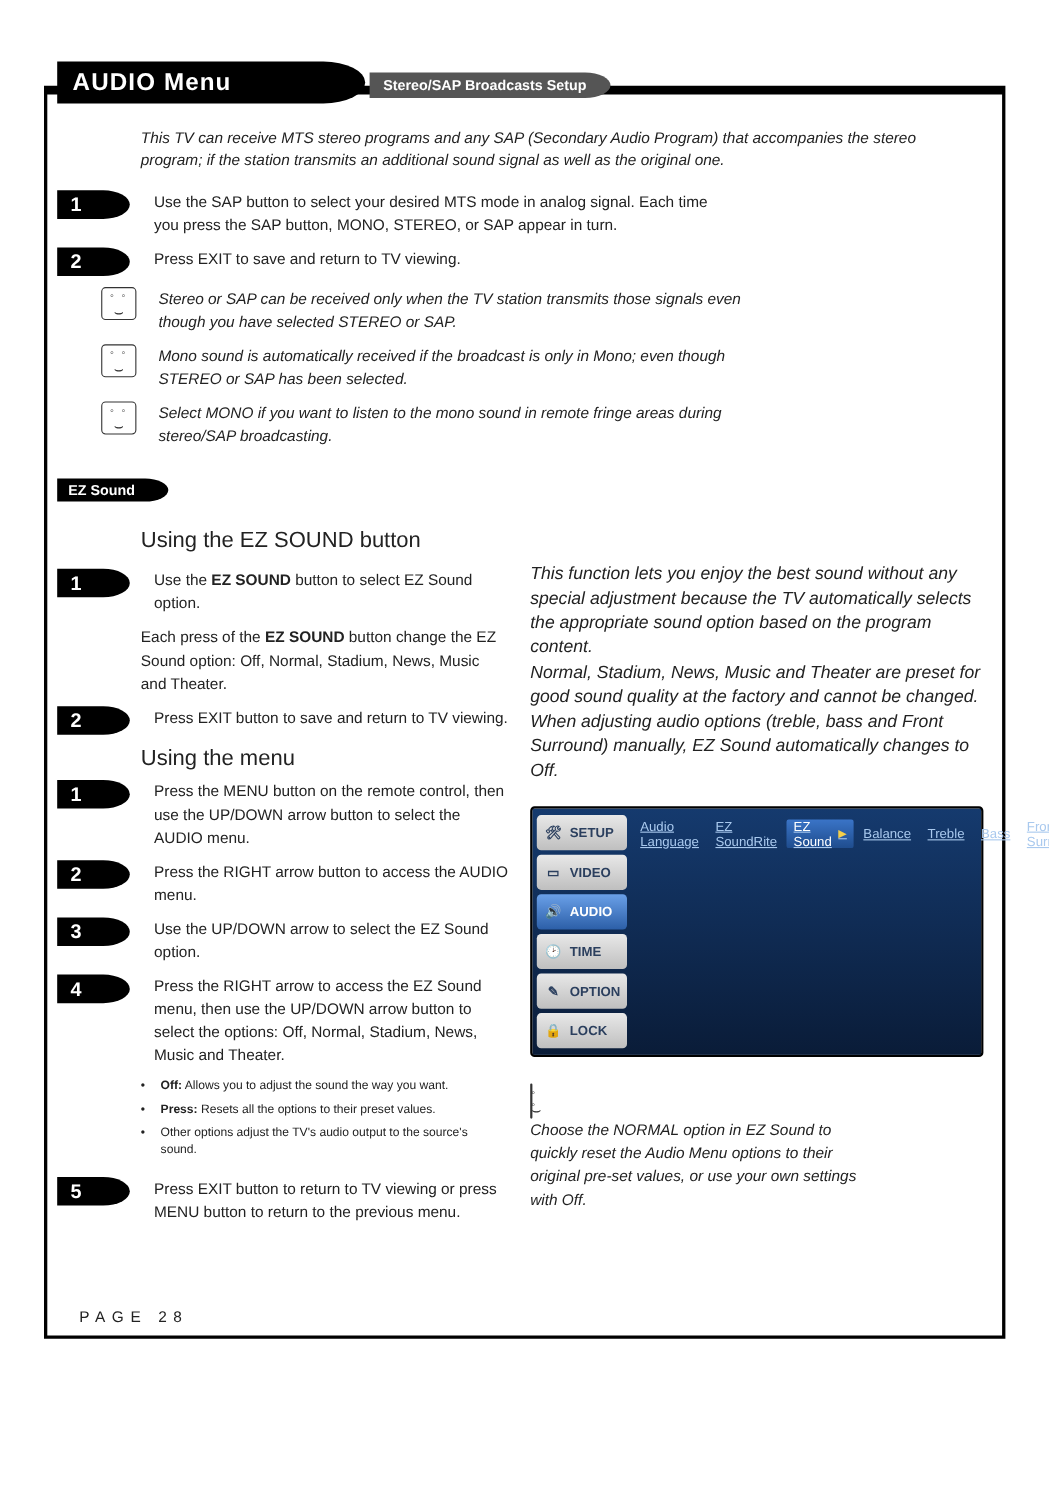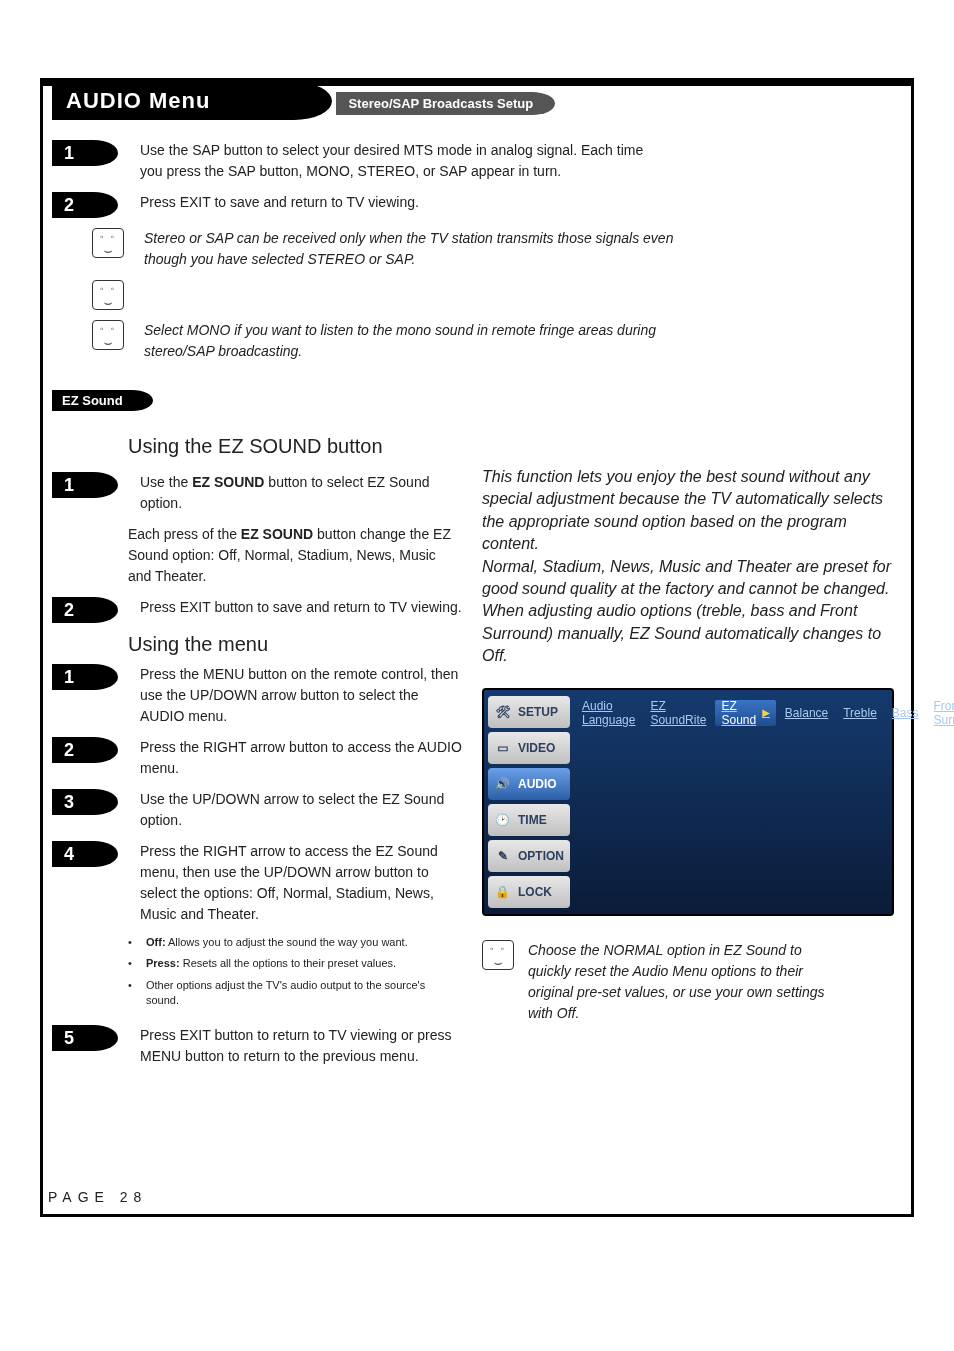--- a/index.html
+++ b/index.html
@@ -6,21 +6,21 @@
     margin: 0;
     padding: 0;
     background: #fff;
     font-family: Verdana, Arial, sans-serif;
     color: #222;
   }
   .page {
     width: 954px;
     height: 1351px;
     box-sizing: border-box;
-    padding: 78px 40px 40px 40px;
+    padding: 52px 40px 40px 40px;
     position: relative;
   }
   .page-border {
     position: absolute;
     top: 78px;
     left: 40px;
     right: 40px;
     bottom: 134px;
     border: 3px solid #000;
     border-top: 8px solid #000;
@@ -241,60 +241,63 @@
     background: #2c5fa8;
     color: #fff;
     border-radius: 8px;
     font-size: 9px;
     padding: 1px 6px;
     margin-right: 4px;
   }
   .right-note {
     display: flex;
     align-items: flex-start;
-    gap: 14px;
+    gap: 0;
     margin-top: 24px;
+    flex-direction: column;
   }
   .right-note .note-icon { margin: 0; }
   .right-note .note-text { max-width: 320px; }
   .page-num {
     position: absolute;
-    left: 48px;
+    left: 72px;
     bottom: 146px;
     font-size: 14px;
     letter-spacing: 6px;
   }
 </style>
 </head>
 <body>
 
 <div class="page">
   <div class="page-border"></div>
   <div class="inner">
 
     <div class="title-pill">AUDIO Menu</div>
 
     
     <div class="sub-pill-dark">Stereo/SAP Broadcasts Setup</div>
+    <div class="intro">This TV can receive MTS stereo programs and any SAP (Secondary Audio Program) that accompanies the stereo program; if the station transmits an additional sound signal as well as the original one.</div>
 
     <div class="step-row">
       <div class="step-num">1</div>
       <div class="step-text">Use the SAP button to select your desired MTS mode in analog signal. Each time you press the SAP button, MONO, STEREO, or SAP appear in turn.</div>
     </div>
     <div class="step-row">
       <div class="step-num">2</div>
       <div class="step-text">Press EXIT to save and return to TV viewing.</div>
     </div>
 
     <div class="note-row">
       <div class="note-icon"></div>
       <div class="note-text">Stereo or SAP can be received only when the TV station transmits those signals even though you have selected STEREO or SAP.</div>
     </div>
     <div class="note-row">
       <div class="note-icon"></div>
+      <div class="note-text">Mono sound is automatically received if the broadcast is only in Mono; even though STEREO or SAP has been selected.</div>
     </div>
     <div class="note-row">
       <div class="note-icon"></div>
       <div class="note-text">Select MONO if you want to listen to the mono sound in remote fringe areas during stereo/SAP broadcasting.</div>
     </div>
 
     
     <div class="sub-pill-black">EZ Sound</div>
 
     <div class="sub-heading">Using the EZ SOUND button</div>

